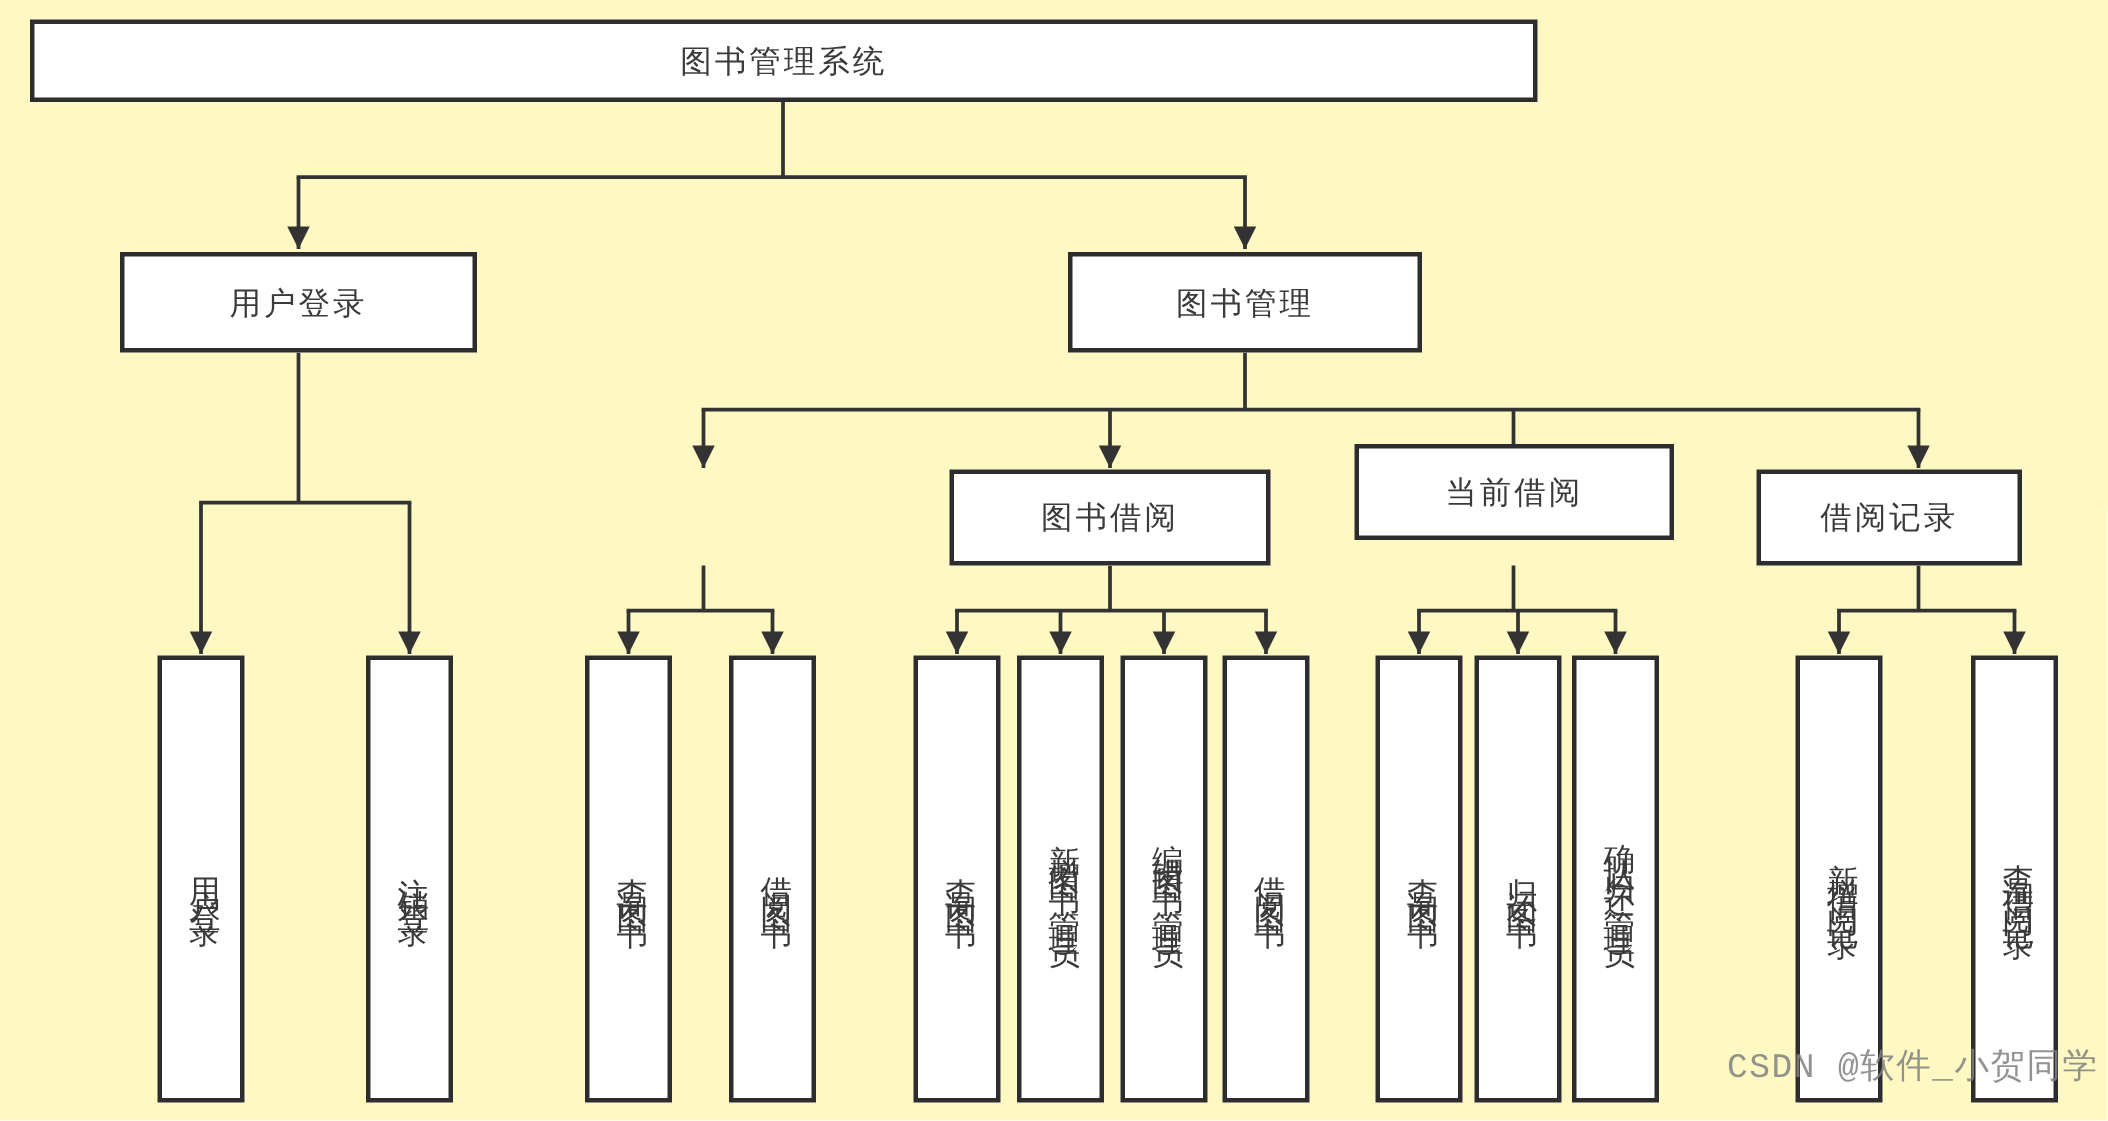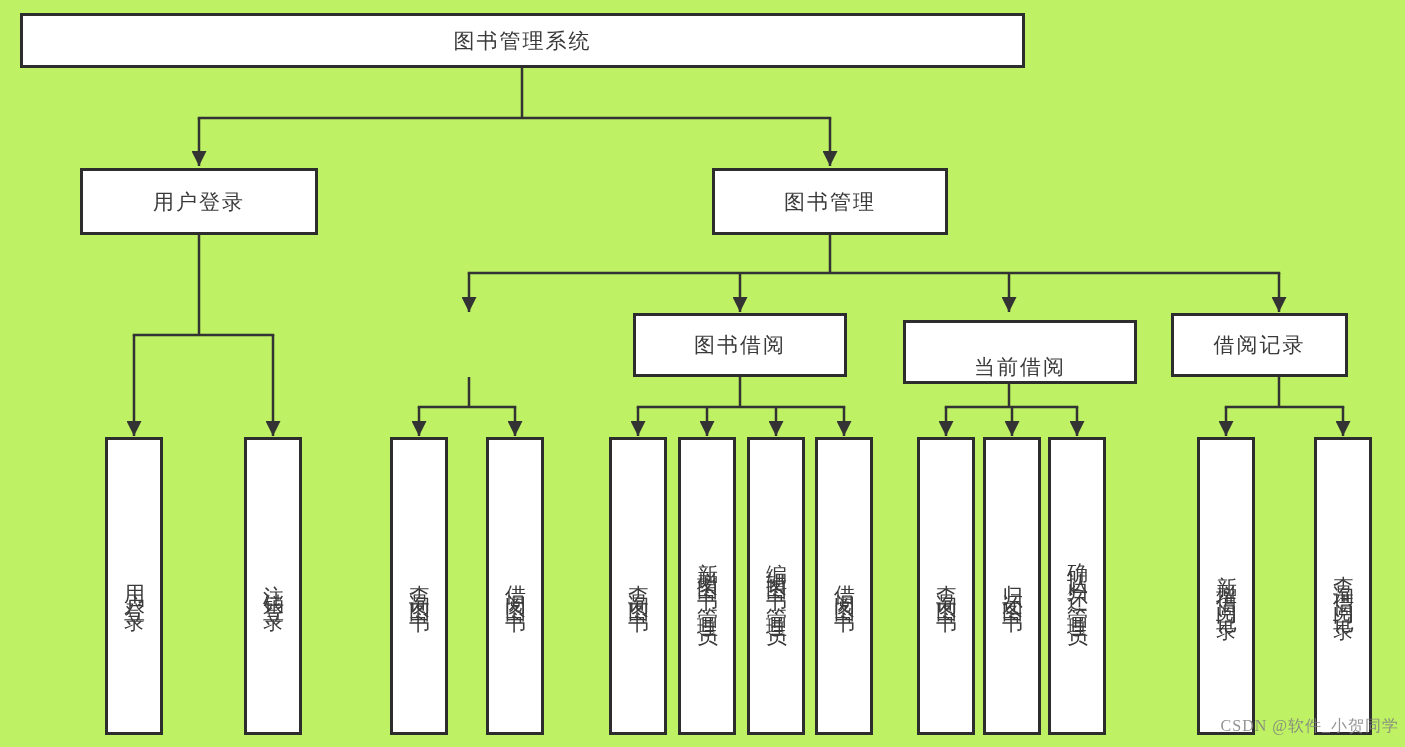--- a/index.html
+++ b/index.html
@@ -1,20 +1,20 @@
 <!DOCTYPE html>
 <html><head>
 <meta charset="utf-8">
 <style>
   html,body{margin:0;padding:0;background:#ffffff;}
   .canvas{
     position:relative;
     width:1405px;height:747px;
-    background:#bef264;
-    font-family:Liberation Serif, serif;
+    background:#fef9c3;
+    font-family:Liberation Mono, monospace;
     overflow:hidden;
   }
   .connectors{position:absolute;left:0;top:0;width:1405px;height:747px;pointer-events:none;}
   .node{
     position:absolute;
     box-sizing:border-box;
     border:3px solid #2d2d2d;
     background:#ffffff;
     display:flex;align-items:center;justify-content:center;
     color:#3a3a3a;
@@ -28,40 +28,40 @@
     letter-spacing:9px;
     line-height:1;
     font-size:21px;
   }
   
   .n-root          {left:20px;  top:13px;  width:1005px;height:55px;}
   .n-userlogin     {left:80px;  top:168px; width:238px; height:67px;}
   .n-bookmgmt      {left:712px; top:168px; width:236px; height:67px;}
   .n-newbook       {left:362px; top:313px; width:215px; height:64px;}
   .n-bookborrow    {left:633px; top:313px; width:214px; height:64px;}
-  .n-currentborrow {left:903px; top:320px; width:234px; height:64px;align-items:flex-end;}
+  .n-currentborrow {left:903px; top:296px; width:213px; height:64px;}
   .n-borrowrecord  {left:1171px;top:313px; width:177px; height:64px;}
   .leaf            {top:437px;  width:58px; height:298px;}
   .n-leaf-1 {left:105px;}
   .n-leaf-2 {left:244px;}
   .n-leaf-3 {left:390px;}
   .n-leaf-4 {left:486px;}
   .n-leaf-5 {left:609px;}
   .n-leaf-6 {left:678px;}
   .n-leaf-7 {left:747px;}
   .n-leaf-8 {left:815px;}
   .n-leaf-9 {left:917px;}
   .n-leaf-10{left:983px;}
   .n-leaf-11{left:1048px;}
   .n-leaf-12{left:1197px;}
   .n-leaf-13{left:1314px;}
   .watermark{
     position:absolute;
-    right:6px;bottom:10px;
-    font-size:16px;
+    right:6px;bottom:21px;
+    font-size:23px;
     color:rgba(128,128,128,0.85);
     letter-spacing:1px;
     z-index:3;
     white-space:nowrap;
   }
 </style>
 </head>
 <body>
 
 <div class="canvas">

